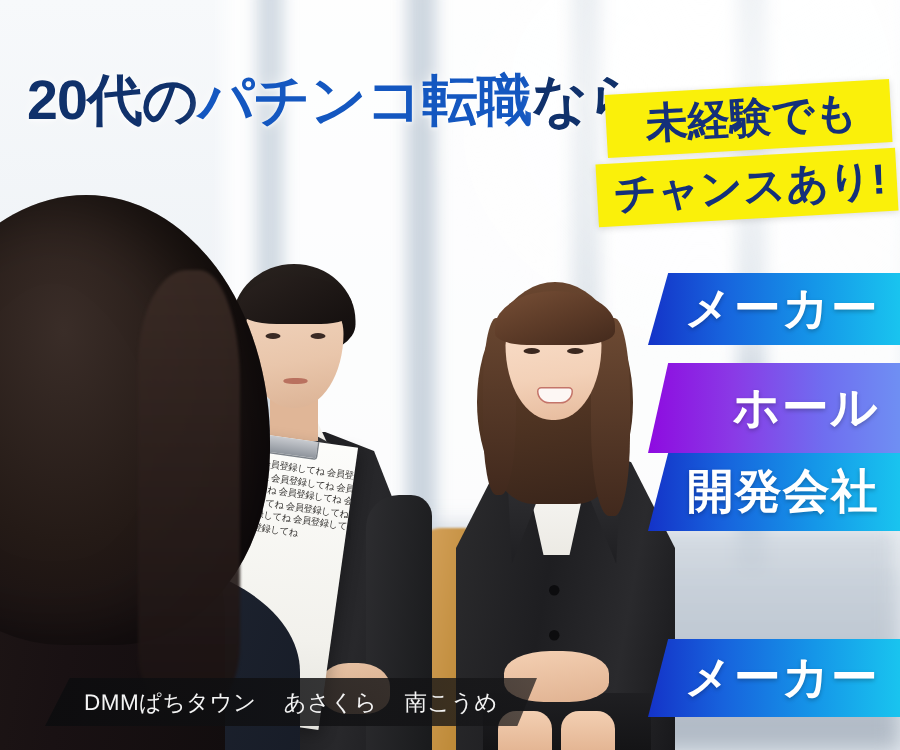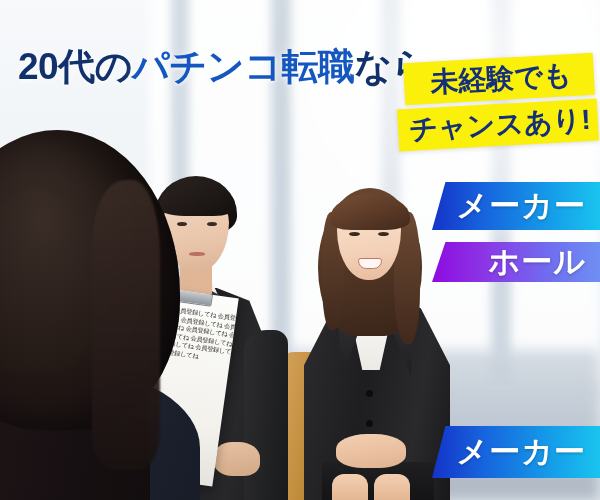--- a/index.html
+++ b/index.html
@@ -385,21 +385,21 @@
     font-weight: bold;
     font-size: 31px;
     letter-spacing: 1px;
     white-space: nowrap;
     text-shadow: 0 1px 3px rgba(0,0,0,0.25);
   }
   .grad-blue  { background: linear-gradient(90deg,#1433c8 0%,#1763dd 30%,#1596e8 66%,#19c4ef 100%); }
   .grad-purple{ background: linear-gradient(90deg,#8e0be0 0%,#8a3ae6 34%,#6f6ef0 70%,#6f8ff3 100%); }
 
   .btn-1 { top: 182px; width: 168px; height: 48px; }
-  .btn-2 { top: 242px; width: 168px; height: 40px; }
+  .btn-2 { top: 242px; width: 168px; height: 60px; }
   .btn-3 { top: 302px; width: 168px; height: 52px; }
   .btn-4 { top: 364px; width: 168px; height: 50px; }
   .btn-5 { top: 426px; width: 168px; height: 52px; }
 
   
   .caption-bar {
     position: absolute;
     left: 30px; top: 452px;
     width: 328px; height: 32px;
     background: linear-gradient(90deg, rgba(12,12,14,0.9) 0%, rgba(18,18,20,0.82) 70%, rgba(22,22,24,0.7) 100%);
@@ -485,18 +485,26 @@
   <div class="badge badge-2">
     <span>チャンスあり!</span>
   </div>
 
   <div class="cat-btn btn-1 grad-blue">
     <span>メーカー</span>
   </div>
   <div class="cat-btn btn-2 grad-purple">
     <span>ホール</span>
   </div>
+  <div class="cat-btn btn-3 grad-blue">
+    <span>開発会社</span>
+  </div>
   <div class="cat-btn btn-5 grad-blue">
     <span>メーカー</span>
   </div>
 
+  <div class="caption-bar">
+    <span>DMMぱちタウン</span>
+    <span>あさくら</span>
+    <span>南こうめ</span>
+  </div>
 
 </div>
 
 </body></html>

